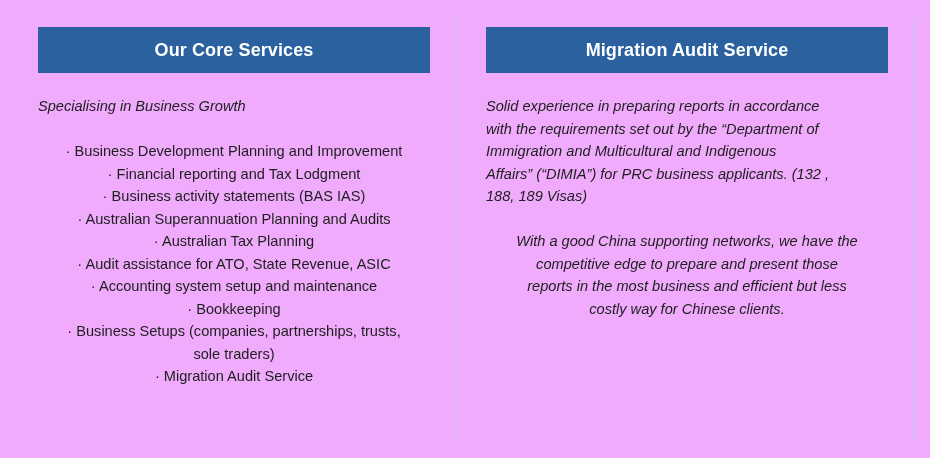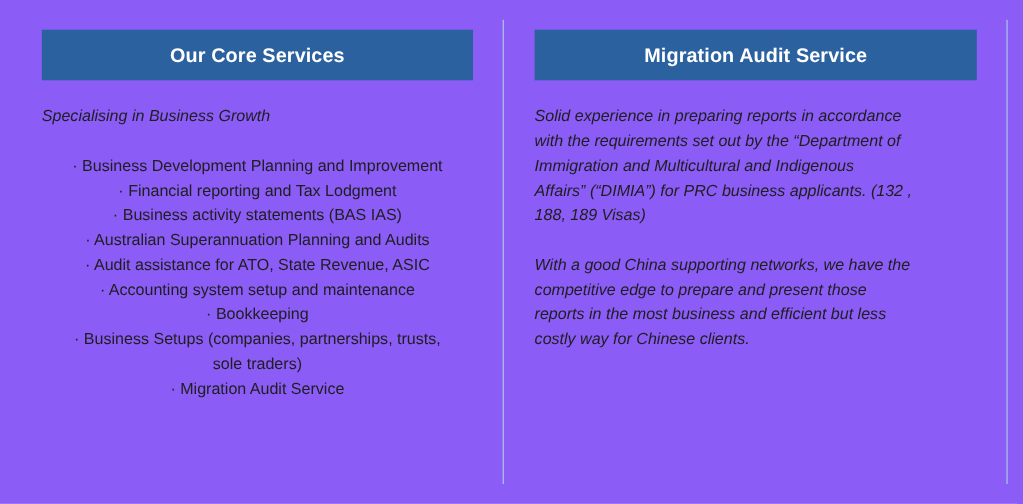--- a/index.html
+++ b/index.html
@@ -13,21 +13,21 @@
     background: #ffffff;
     font-family: "Liberation Sans", "DejaVu Sans", sans-serif;
     color: #1b1b1b;
     overflow: hidden;
   }
 
   .slide {
     position: relative;
     width: 930px;
     height: 458px;
-    background: #8b5cf6;
+    background: #f0abfc;
   }
 
   
   .vrule {
     position: absolute;
     width: 1px;
     background: #afd0e8;
   }
   .vrule-mid { left: 457px; top: 18px; height: 422px; }
   .vrule-right { left: 915px; top: 18px; height: 422px; }
@@ -60,20 +60,21 @@
     font-size: 14.6px;
     line-height: 22.5px;
     color: #1e1e1e;
   }
 
   .para {
     margin: 0;
   }
   .para + .para {
     margin-top: 22.5px;
+    text-align: center;
   }
 
   .lines {
     margin: 0;
   }
   .line {
     display: block;
     white-space: pre-wrap;
     font-style: italic;
   }
@@ -115,20 +116,21 @@
         <span class="line">Specialising in Business Growth</span>
       </div>
 
       <span class="spacer-line"></span>
 
       <div class="list">
         <span class="list-item"><span class="bullet">·</span> <span>Business Development Planning and Improvement</span></span>
         <span class="list-item"><span class="bullet">·</span> <span>Financial reporting and Tax Lodgment</span></span>
         <span class="list-item"><span class="bullet">·</span> <span>Business activity statements (BAS IAS)</span></span>
         <span class="list-item"><span class="bullet">·</span> <span>Australian Superannuation Planning and Audits</span></span>
+        <span class="list-item"><span class="bullet">·</span> <span>Australian Tax Planning</span></span>
         <span class="list-item"><span class="bullet">·</span> <span>Audit assistance for ATO, State Revenue, ASIC</span></span>
         <span class="list-item"><span class="bullet">·</span> <span>Accounting system setup and maintenance</span></span>
         <span class="list-item"><span class="bullet">·</span> <span>Bookkeeping</span></span>
         <span class="list-item"><span class="bullet">·</span> <span>Business Setups (companies, partnerships, trusts,</span></span>
         <span class="list-item">sole traders)</span>
         <span class="list-item"><span class="bullet">·</span> <span>Migration Audit Service</span></span>
       </div>
 
     </div>
   </div>

